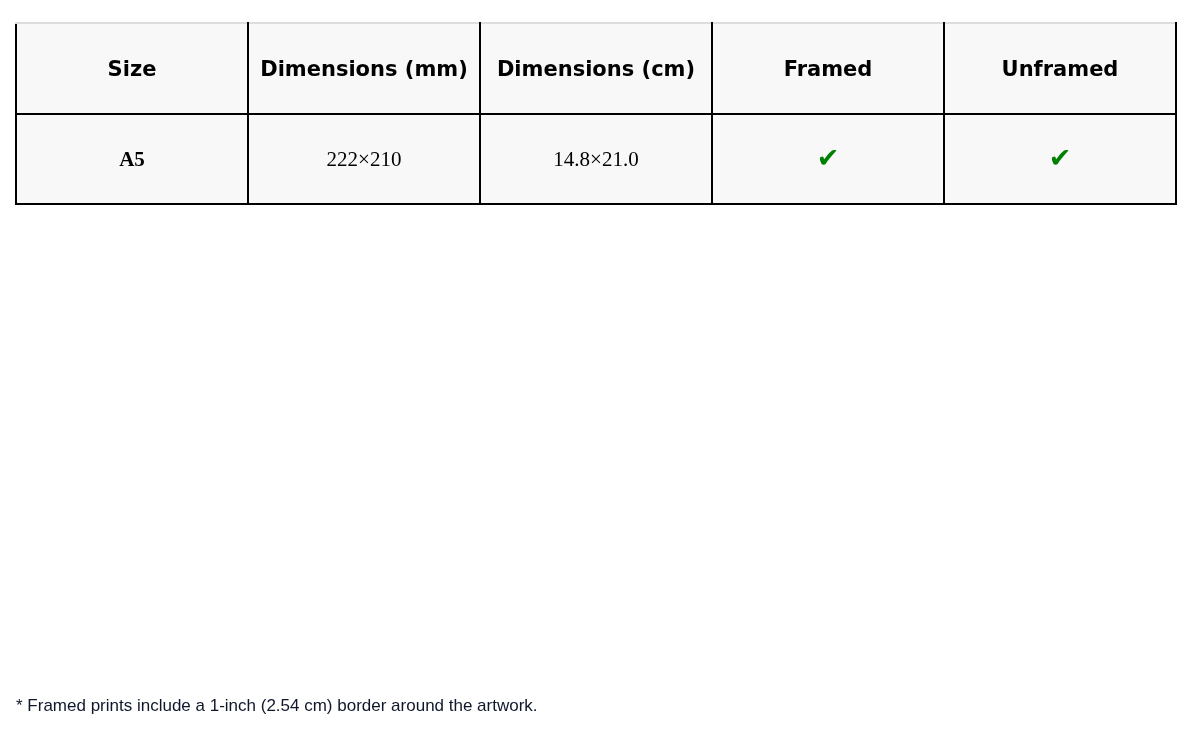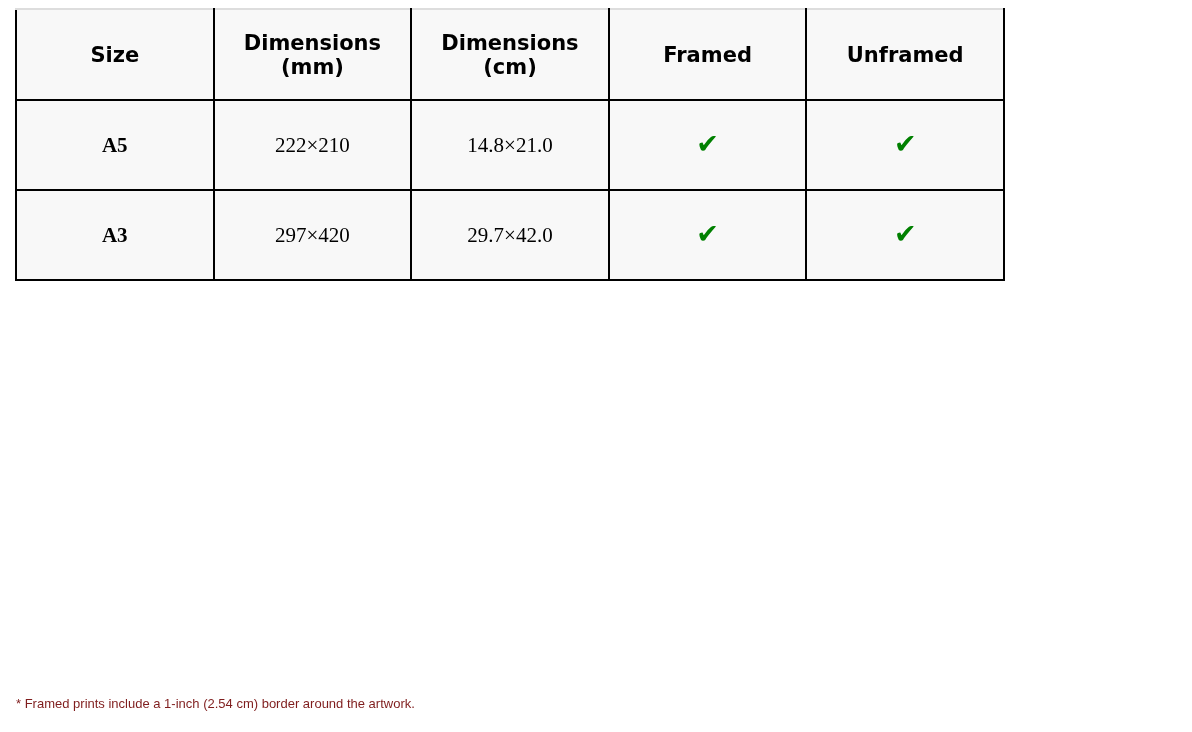--- a/index.html
+++ b/index.html
@@ -12,22 +12,22 @@
     width: 1192px;
     height: 732px;
     background: #ffffff;
     overflow: hidden;
     font-family: "DejaVu Sans", sans-serif;
     color: #000000;
   }
   table.size-table {
     position: absolute;
     left: 15px;
-    top: 8px;
-    width: 990px;
+    top: 22px;
+    width: 1162px;
     border-collapse: collapse;
     table-layout: fixed;
   }
   .size-table th,
   .size-table td {
     border: 2px solid #000000;
     background: #f8f8f8;
     text-align: center;
     vertical-align: middle;
     padding: 0;
@@ -53,22 +53,22 @@
     line-height: 1;
     font-weight: normal;
   }
   .mark-check { color: #008000; }
   .mark-cross { color: #ee1111; }
   .footnote {
     position: absolute;
     left: 16px;
     top: 696px;
     font-family: "Liberation Sans", sans-serif;
-    font-size: 13px;
-    color: #7f1d1d;
+    font-size: 17px;
+    color: #0f172a;
     white-space: nowrap;
   }
 </style>
 </head>
 <body>
 
 <div id="page">
 
   <table class="size-table">
     <thead>
@@ -81,25 +81,18 @@
       </tr>
     </thead>
     <tbody>
       <tr>
         <td class="size-col">A5</td>
         <td>222×210</td>
         <td>14.8×21.0</td>
         <td><span class="mark mark-check">✔</span></td>
         <td><span class="mark mark-check">✔</span></td>
       </tr>
-      <tr>
-        <td class="size-col">A3</td>
-        <td>297×420</td>
-        <td>29.7×42.0</td>
-        <td><span class="mark mark-check">✔</span></td>
-        <td><span class="mark mark-check">✔</span></td>
-      </tr>
     </tbody>
   </table>
 
   <div class="footnote">* Framed prints include a 1-inch (2.54 cm) border around the artwork.</div>
 
 </div>
 
 </body></html>

